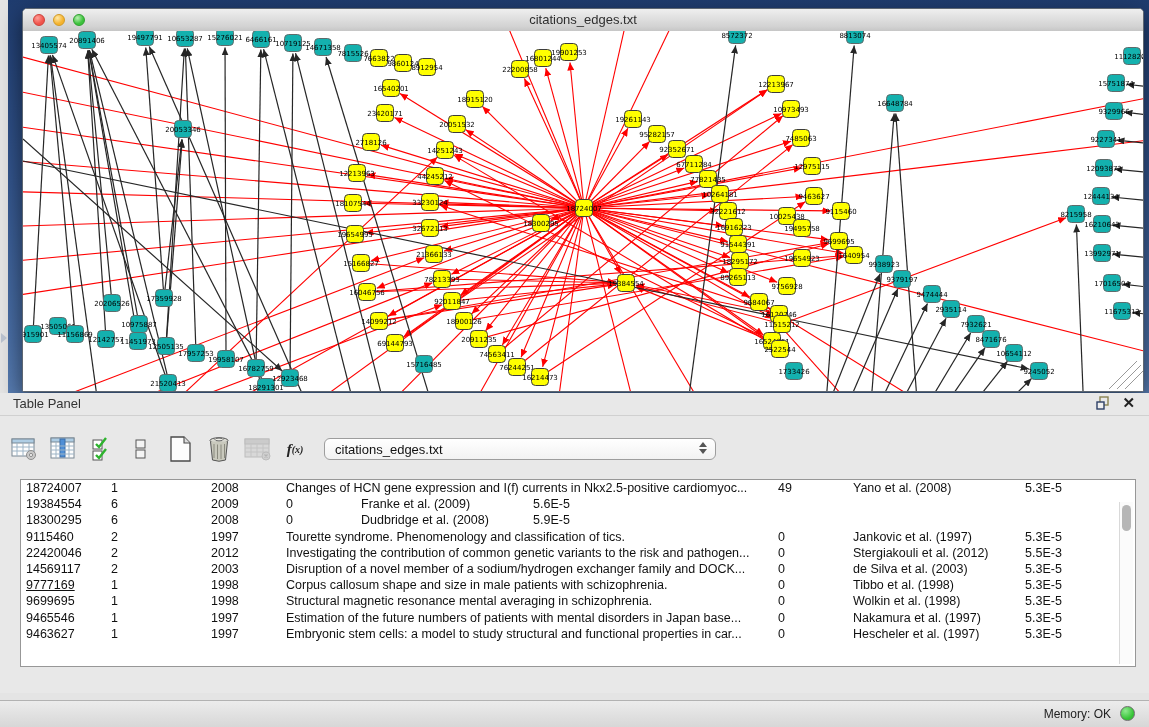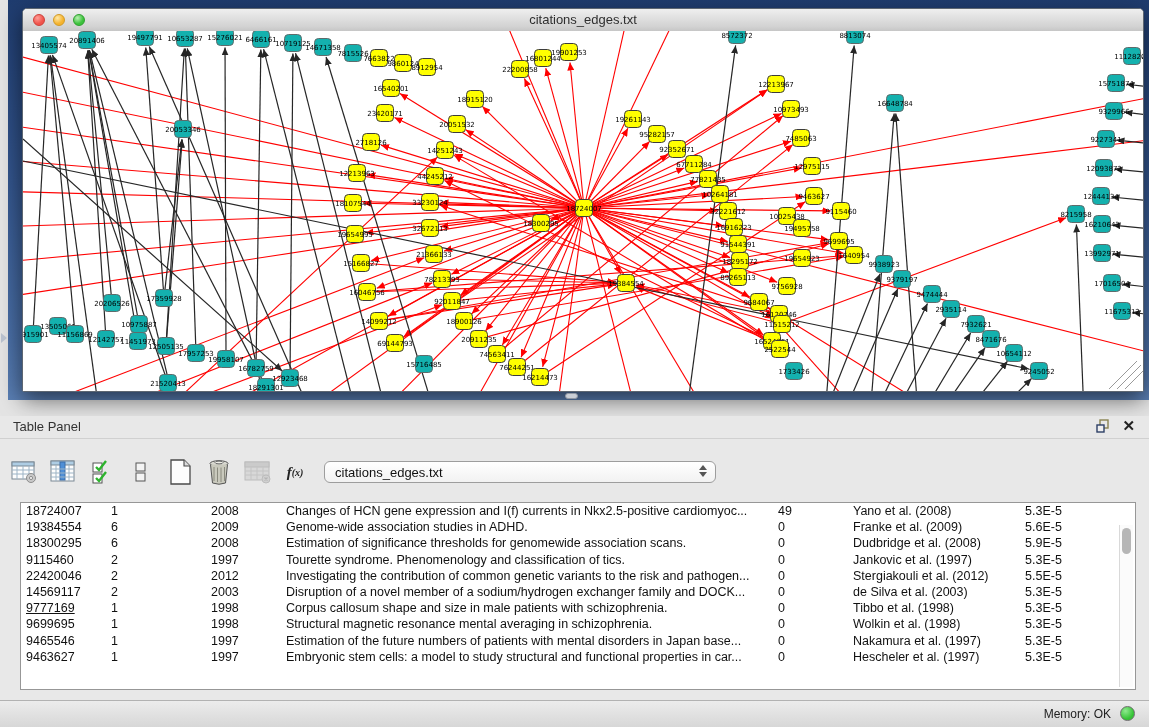--- a/index.html
+++ b/index.html
@@ -40,21 +40,21 @@
   .light.green{background:radial-gradient(circle at 35% 30%,#b9f0b2,#3cc23c 60%);border:1px solid #2da02d;}
   .net-canvas{position:absolute;left:0;top:22px;width:1120px;height:360px;background:#fff;}
   .net-canvas svg{display:block;}
   
   .splitter-handle{
     position:absolute;left:565px;top:393px;width:13px;height:6px;border-radius:3px;
     background:#c9ced6;border:1px solid #8f96a2;box-sizing:border-box;
   }
   
   .table-panel{
-    position:absolute;left:0;top:416px;width:1149px;height:300px;background:#e8e8e8;
+    position:absolute;left:0;top:393px;width:1149px;height:300px;background:#e8e8e8;
   }
   .panel-header{
     height:22px;position:relative;background:#e8e8e8;border-bottom:1px solid #d0d0d0;
   }
   .panel-title{position:absolute;left:13px;top:3px;font-size:13px;color:#333;}
   .panel-header-btns{position:absolute;right:14px;top:3px;display:flex;gap:12px;align-items:center;}
   .float-icon svg{display:block;}
   .panel-close{font-size:15px;font-weight:bold;color:#222;line-height:14px;cursor:default;}
   .toolbar{
     position:absolute;left:0;top:36px;height:40px;display:flex;align-items:center;
@@ -833,51 +833,49 @@
           <div class="g-cell" style="width: 75px;">2008</div>
           <div class="g-cell" style="width: 492px;">Changes of HCN gene expression and I(f) currents in Nkx2.5-positive cardiomyoc...</div>
           <div class="g-cell" style="width: 75px;">49</div>
           <div class="g-cell" style="width: 172px;">Yano et al. (2008)</div>
           <div class="g-cell" style="width: 95px;">5.3E-5</div>
         </div>
         <div class="g-row">
           <div class="g-cell" style="width: 85px;">19384554</div>
           <div class="g-cell" style="width: 100px;">6</div>
           <div class="g-cell" style="width: 75px;">2009</div>
-          <div class="g-cell" style="width: 492px;">Genome-wide association studies in ADHD.</div>
           <div class="g-cell" style="width: 75px;">0</div>
           <div class="g-cell" style="width: 172px;">Franke et al. (2009)</div>
           <div class="g-cell" style="width: 95px;">5.6E-5</div>
         </div>
         <div class="g-row">
           <div class="g-cell" style="width: 85px;">18300295</div>
           <div class="g-cell" style="width: 100px;">6</div>
           <div class="g-cell" style="width: 75px;">2008</div>
-          <div class="g-cell" style="width: 492px;">Estimation of significance thresholds for genomewide association scans.</div>
           <div class="g-cell" style="width: 75px;">0</div>
           <div class="g-cell" style="width: 172px;">Dudbridge et al. (2008)</div>
           <div class="g-cell" style="width: 95px;">5.9E-5</div>
         </div>
         <div class="g-row">
           <div class="g-cell" style="width: 85px;">9115460</div>
           <div class="g-cell" style="width: 100px;">2</div>
           <div class="g-cell" style="width: 75px;">1997</div>
           <div class="g-cell" style="width: 492px;">Tourette syndrome. Phenomenology and classification of tics.</div>
           <div class="g-cell" style="width: 75px;">0</div>
           <div class="g-cell" style="width: 172px;">Jankovic et al. (1997)</div>
           <div class="g-cell" style="width: 95px;">5.3E-5</div>
         </div>
         <div class="g-row">
           <div class="g-cell" style="width: 85px;">22420046</div>
           <div class="g-cell" style="width: 100px;">2</div>
           <div class="g-cell" style="width: 75px;">2012</div>
           <div class="g-cell" style="width: 492px;">Investigating the contribution of common genetic variants to the risk and pathogen...</div>
           <div class="g-cell" style="width: 75px;">0</div>
           <div class="g-cell" style="width: 172px;">Stergiakouli et al. (2012)</div>
-          <div class="g-cell" style="width: 95px;">5.5E-5</div>
+          <div class="g-cell" style="width: 95px;">5.5E-3</div>
         </div>
         <div class="g-row">
           <div class="g-cell" style="width: 85px;">14569117</div>
           <div class="g-cell" style="width: 100px;">2</div>
           <div class="g-cell" style="width: 75px;">2003</div>
           <div class="g-cell" style="width: 492px;">Disruption of a novel member of a sodium/hydrogen exchanger family and DOCK...</div>
           <div class="g-cell" style="width: 75px;">0</div>
           <div class="g-cell" style="width: 172px;">de Silva et al. (2003)</div>
           <div class="g-cell" style="width: 95px;">5.3E-5</div>
         </div>

